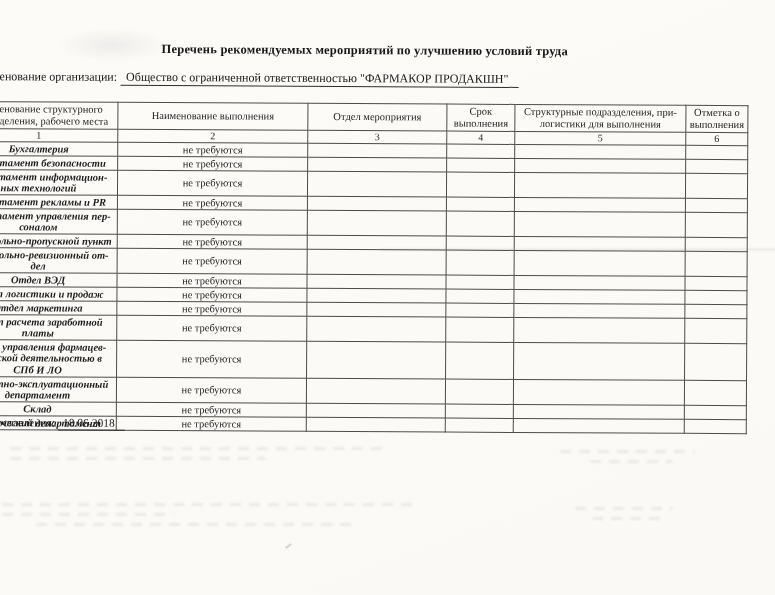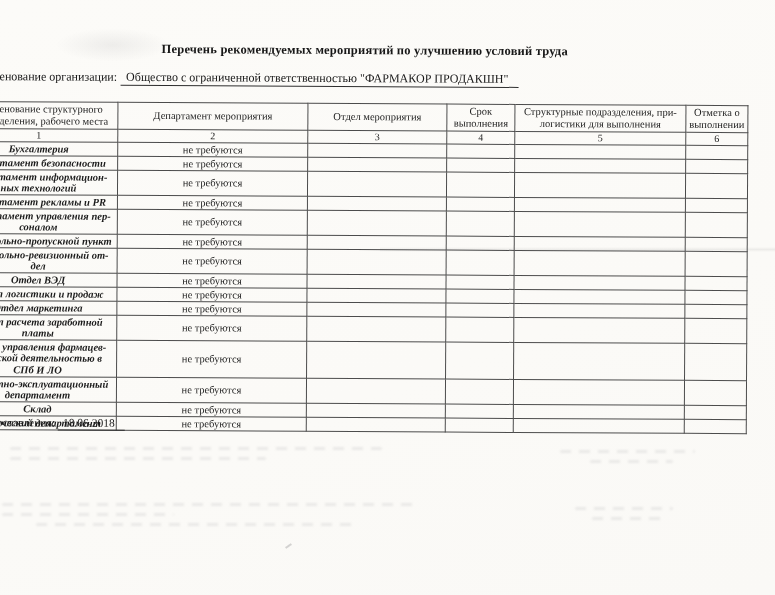--- a/index.html
+++ b/index.html
@@ -59,28 +59,28 @@
           <col class="c2">
           <col class="c3">
         <col class="c4">
           <col class="c5">
           <col class="c6">
       </colgroup>
       <thead>
         <tr class="hdr">
           <th>Наименование структурного
 подразделения, рабочего места</th>
-          <th>Департамент мероприятия</th>
+          <th>Наименование выполнения</th>
           <th>Отдел мероприятия</th>
           <th>Срок
 выполнения</th>
           <th>Структурные подразделения, при-
 логистики для выполнения</th>
           <th>Отметка о
-выполнении</th>
+выполнения</th>
         </tr>
         <tr class="nums">
           <td>1</td>
           <td>2</td>
           <td>3</td>
           <td>4</td>
           <td>5</td>
           <td>6</td>
         </tr>
       </thead>

